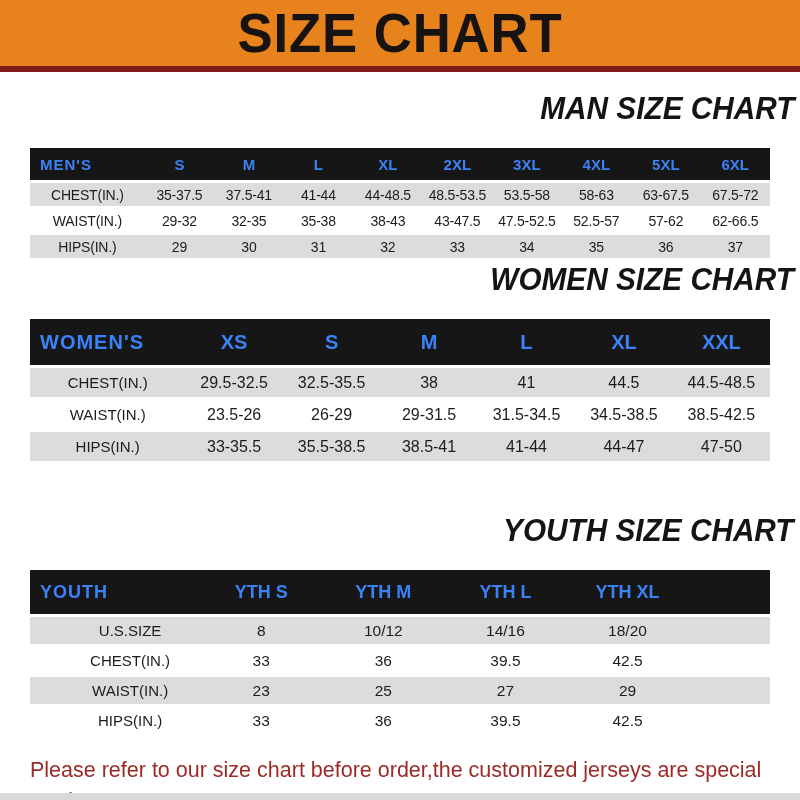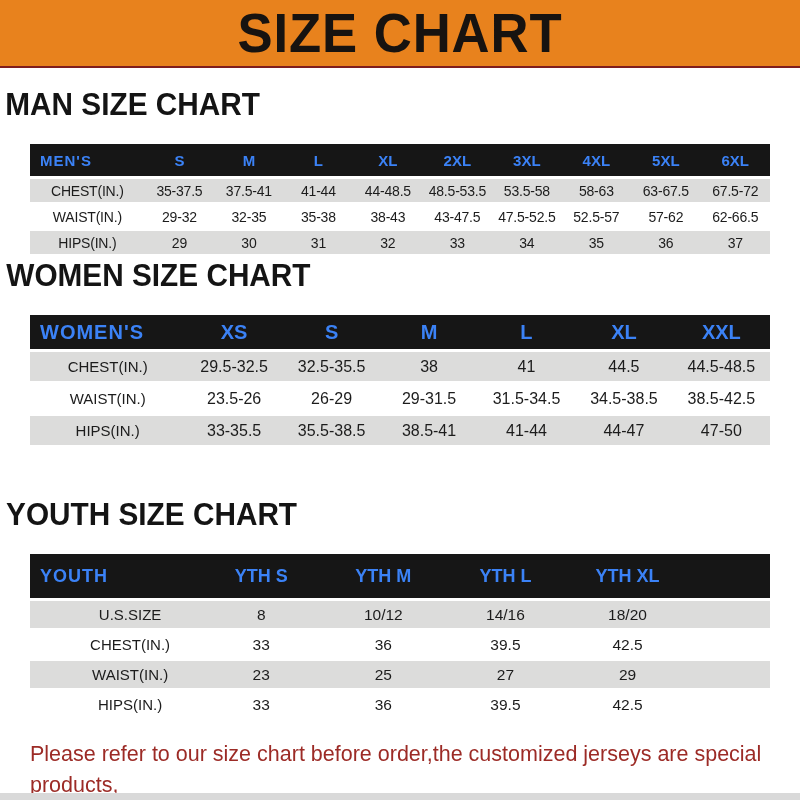--- a/index.html
+++ b/index.html
@@ -3,29 +3,29 @@
 <meta charset="utf-8">
 <style>
   html,body{margin:0;padding:0;}
   body{
     width:800px;height:800px;position:relative;overflow:hidden;
     background:#ffffff;font-family:"Liberation Sans",sans-serif;
     -webkit-font-smoothing:antialiased;
   }
   
   .banner{
-    height:66px;background:#e8821d;border-bottom:2px solid #7f1d1d;
+    height:66px;background:#e8821d;border-bottom:6px solid #7f1d1d;
     display:flex;align-items:center;justify-content:center;
   }
   .banner-title{
     font-size:56px;font-weight:900;color:#171310;letter-spacing:1px;
     display:inline-block;transform:scaleX(0.94);line-height:1;
   }
   
-  .section-title{text-align:left;line-height:34px;}
+  .section-title{text-align:right;line-height:34px;font-style:italic;}
   .section-title span{
     display:inline-block;font-size:31px;font-weight:900;color:#141414;
     transform:scaleX(0.96);letter-spacing:0px;
   }
   .t-man{margin-top:20px;}
   .t-women{margin-top:2px;}
   .t-youth{margin-top:50px;}
   
   table{
     width:740px;margin:14px auto 0 auto;
@@ -37,21 +37,21 @@
   tr.plain td{background:#ffffff;}
   td{color:#1c1c1c;}
 
   
   .men-table tr.hdr th{height:32px;font-size:15px;font-weight:700;}
   .men-table th.corner{text-align:left;padding-left:10px;font-size:22px;font-weight:800;letter-spacing:1px;}
   .men-table td{height:23px;font-size:14px;letter-spacing:-0.2px;}
   .men-table td.rlabel{font-size:14px;}
 
   
-  .women-table tr.hdr th{height:34px;font-size:20px;font-weight:700;}
+  .women-table tr.hdr th{height:46px;font-size:20px;font-weight:700;}
   .women-table th.corner{text-align:left;padding-left:10px;font-size:25px;font-weight:800;letter-spacing:1px;}
   .women-table td{height:29px;font-size:16px;}
   .women-table td.rlabel{font-size:15px;}
 
   
   .youth-table tr.hdr th{height:44px;font-size:18px;font-weight:700;}
   .youth-table th.corner{text-align:left;padding-left:10px;font-size:24px;font-weight:800;letter-spacing:1px;}
   .youth-table td{height:27px;font-size:15.5px;}
   .youth-table td.rlabel{font-size:15px;padding-left:30px;}
 

